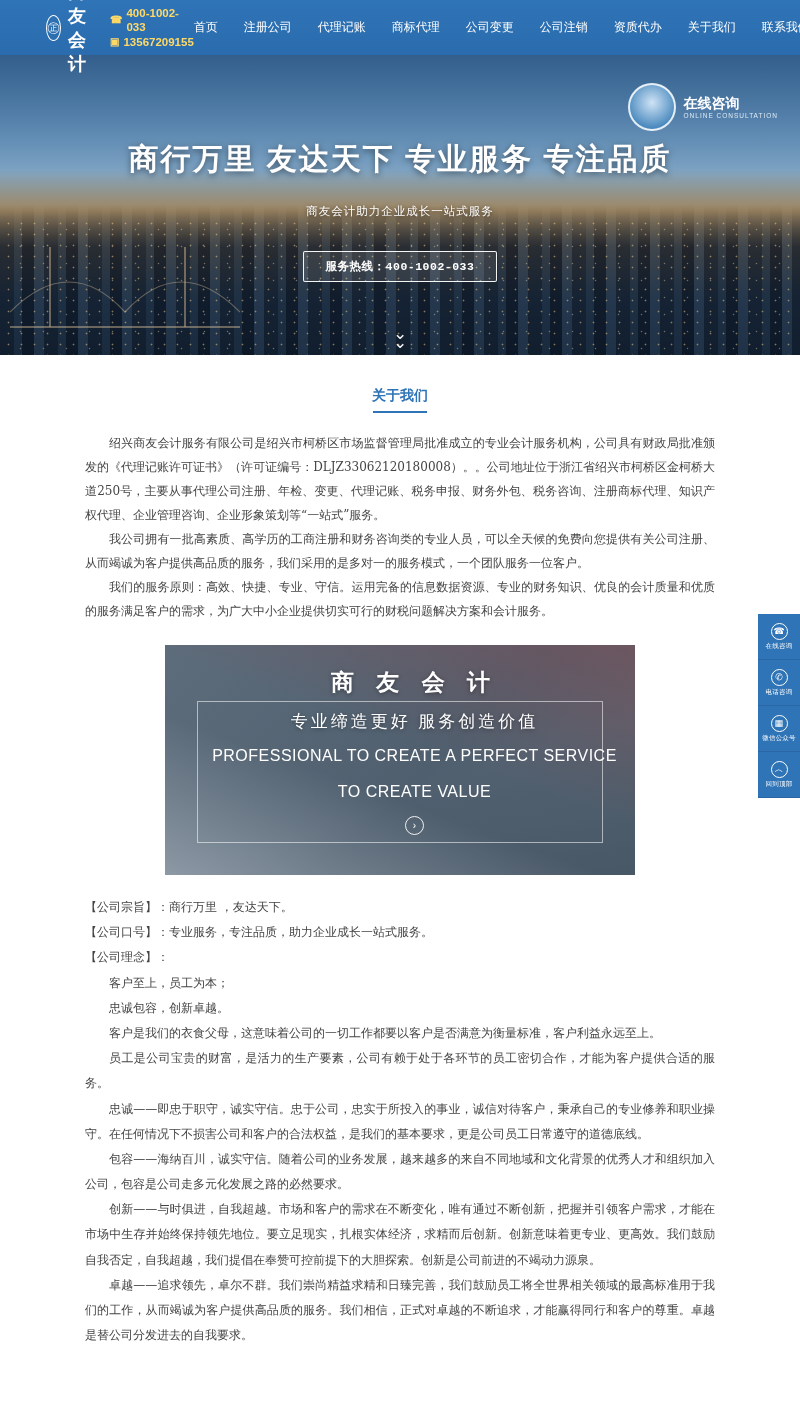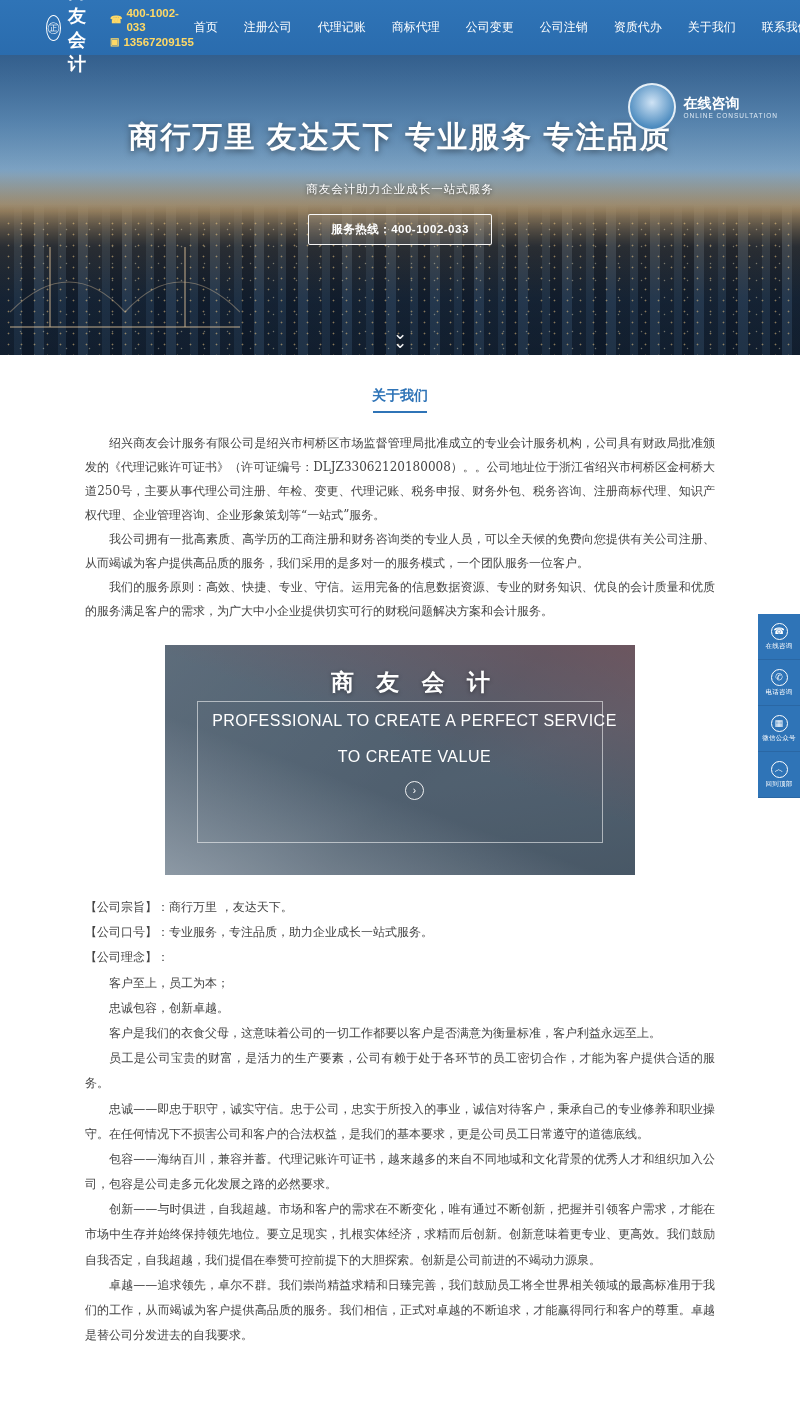--- a/index.html
+++ b/index.html
@@ -68,36 +68,36 @@
       radial-gradient(circle, rgba(255,240,200,.7) 0.5px, transparent 1.1px);
     background-size: 13px 11px, 23px 17px;
     background-position: 2px 3px, 9px 6px;
     opacity: .55;
   }
   .hero .bridge {
     position: absolute; left: 10px; bottom: 18px; width: 230px; height: 120px;
     opacity: .75;
   }
   .hero-inner {
-    position: relative; z-index: 5; text-align: center; padding-top: 62px;
+    position: relative; z-index: 5; text-align: center; padding-top: 84px;
   }
   .hero-title {
     color: #ffffff; font-size: 30px; font-weight: bold; letter-spacing: 2px;
     text-shadow: 0 2px 6px rgba(0,0,0,.5);
   }
   .hero-sub {
     color: #ffffff; font-size: 11.5px; margin-top: 24px; letter-spacing: 1px;
     text-shadow: 0 1px 4px rgba(0,0,0,.6);
   }
   .hero-btn {
-    display: inline-block; margin-top: 17px;
+    display: inline-block; margin-top: 32px;
     border: 1px solid rgba(255,255,255,.95);
     background: rgba(255,255,255,.1);
     color: #ffffff; font-size: 11.5px; font-weight: bold;
-    padding: 7px 22px; border-radius: 2px; letter-spacing: .5px;
+    padding: 7px 22px; border-radius: 2px; letter-spacing: .5px; font-family: Liberation Mono, monospace;
   }
   .hero-chevrons {
     position: absolute; bottom: 8px; left: 0; right: 0; text-align: center;
     z-index: 6; color: #fff; font-size: 17px; line-height: 9px; opacity: .95;
   }
   .consult-badge {
     position: absolute; right: 22px; top: 28px; z-index: 8;
     display: flex; align-items: center; gap: 8px;
   }
   .consult-badge .av {
@@ -253,36 +253,37 @@
     <p>我公司拥有一批高素质、高学历的工商注册和财务咨询类的专业人员，可以全天候的免费向您提供有关公司注册、从而竭诚为客户提供高品质的服务，我们采用的是多对一的服务模式，一个团队服务一位客户。</p>
     <p>我们的服务原则：高效、快捷、专业、守信。运用完备的信息数据资源、专业的财务知识、优良的会计质量和优质的服务满足客户的需求，为广大中小企业提供切实可行的财税问题解决方案和会计服务。</p>
   </div>
 
   <div class="feature">
     <div class="desk"></div>
     <div class="veil"></div>
     <div class="frame"></div>
     <div class="f-content">
       <div class="f-t1">商 友 会 计</div>
+      <div class="f-t2">专业缔造更好  服务创造价值</div>
       <div class="f-t3">PROFESSIONAL TO CREATE A PERFECT SERVICE</div>
       <div class="f-t3">TO CREATE VALUE</div>
       <div class="f-arrow">›</div>
     </div>
   </div>
 
   <div class="principles">
     <p class="nohang">【公司宗旨】：商行万里 ，友达天下。</p>
     <p class="nohang">【公司口号】：专业服务，专注品质，助力企业成长一站式服务。</p>
     <p class="nohang">【公司理念】：</p>
     <p>客户至上，员工为本；</p>
     <p>忠诚包容，创新卓越。</p>
     <p>客户是我们的衣食父母，这意味着公司的一切工作都要以客户是否满意为衡量标准，客户利益永远至上。</p>
     <p>员工是公司宝贵的财富，是活力的生产要素，公司有赖于处于各环节的员工密切合作，才能为客户提供合适的服务。</p>
     <p>忠诚——即忠于职守，诚实守信。忠于公司，忠实于所投入的事业，诚信对待客户，秉承自己的专业修养和职业操守。在任何情况下不损害公司和客户的合法权益，是我们的基本要求，更是公司员工日常遵守的道德底线。</p>
-    <p>包容——海纳百川，兼容并蓄。代理记账许可证书，越来越多的来自不同地域和文化背景的优秀人才和组织加入公司，包容是公司走多元化发展之路的必然要求。</p>
+    <p>包容——海纳百川，诚实守信。随着公司的业务发展，越来越多的来自不同地域和文化背景的优秀人才和组织加入公司，包容是公司走多元化发展之路的必然要求。</p>
     <p>创新——与时俱进，自我超越。市场和客户的需求在不断变化，唯有通过不断创新，把握并引领客户需求，才能在市场中生存并始终保持领先地位。要立足现实，扎根实体经济，求精而后创新。创新意味着更专业、更高效。我们鼓励自我否定，自我超越，我们提倡在奉赞可控前提下的大胆探索。创新是公司前进的不竭动力源泉。</p>
     <p>卓越——追求领先，卓尔不群。我们崇尚精益求精和日臻完善，我们鼓励员工将全世界相关领域的最高标准用于我们的工作，从而竭诚为客户提供高品质的服务。我们相信，正式对卓越的不断追求，才能赢得同行和客户的尊重。卓越是替公司分发进去的自我要求。</p>
   </div>
 </div>
 
 <div class="sidebar">
   <div class="sb-item">
     <div class="ic">☎</div>
     <div class="lb">在线咨询</div>
   </div>

